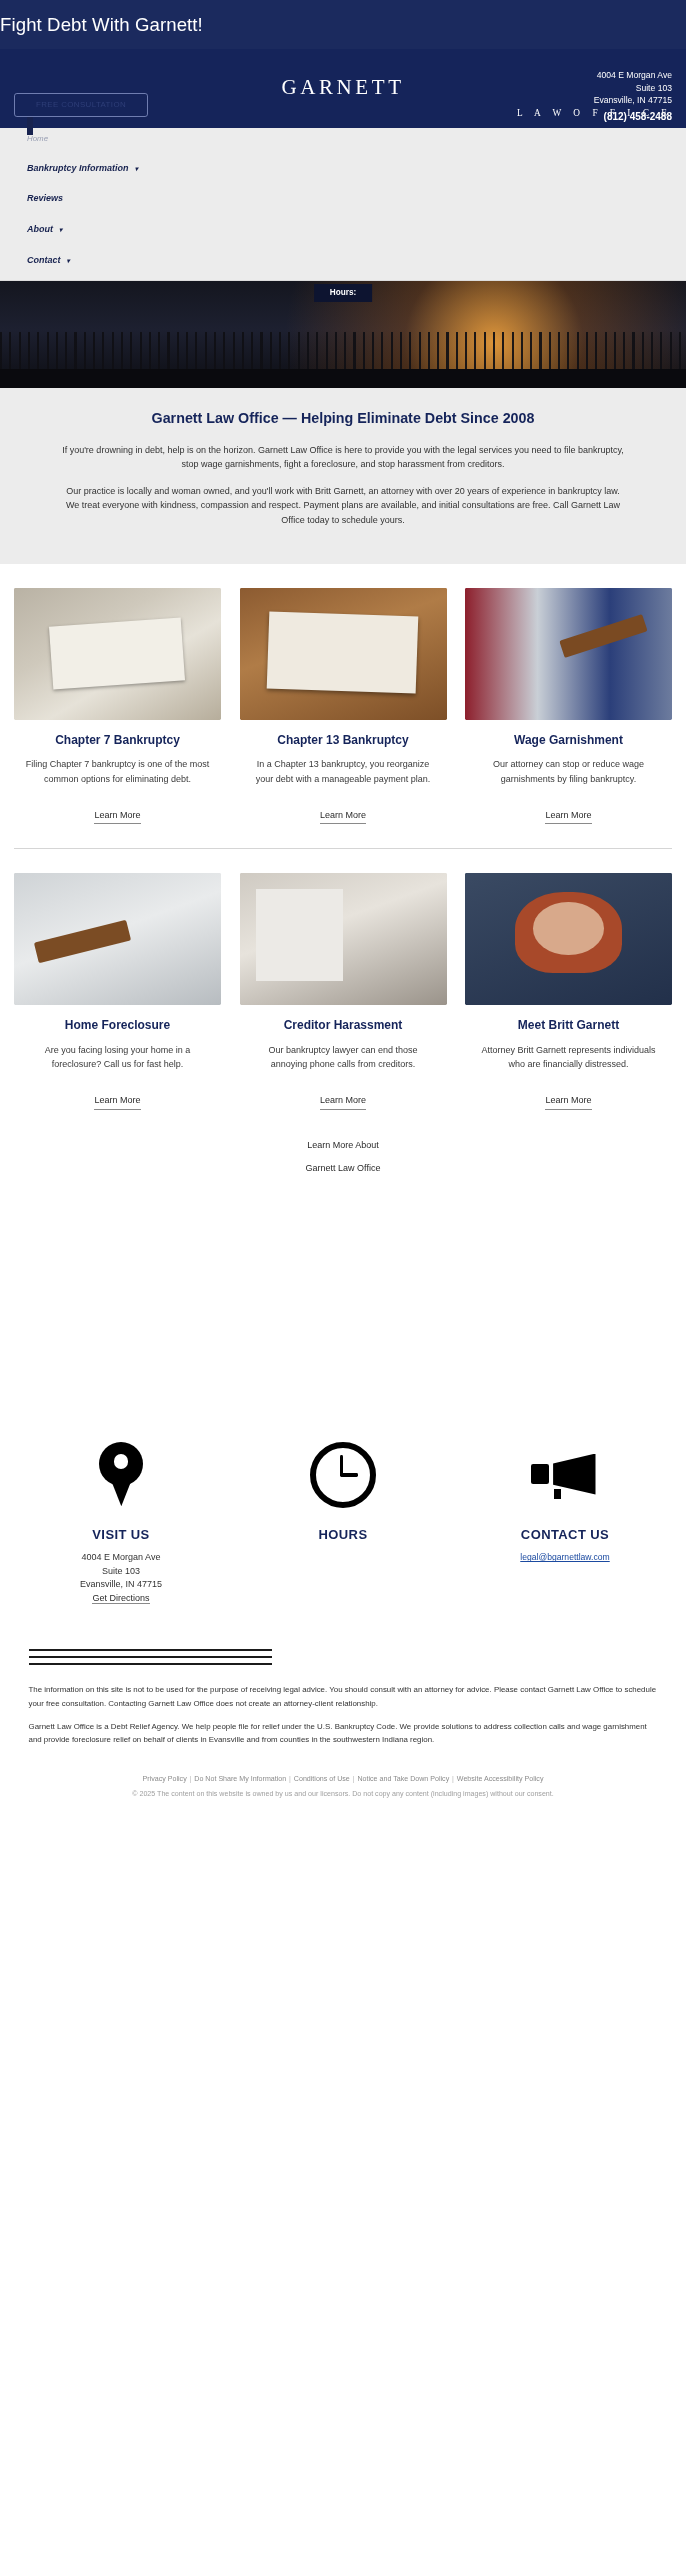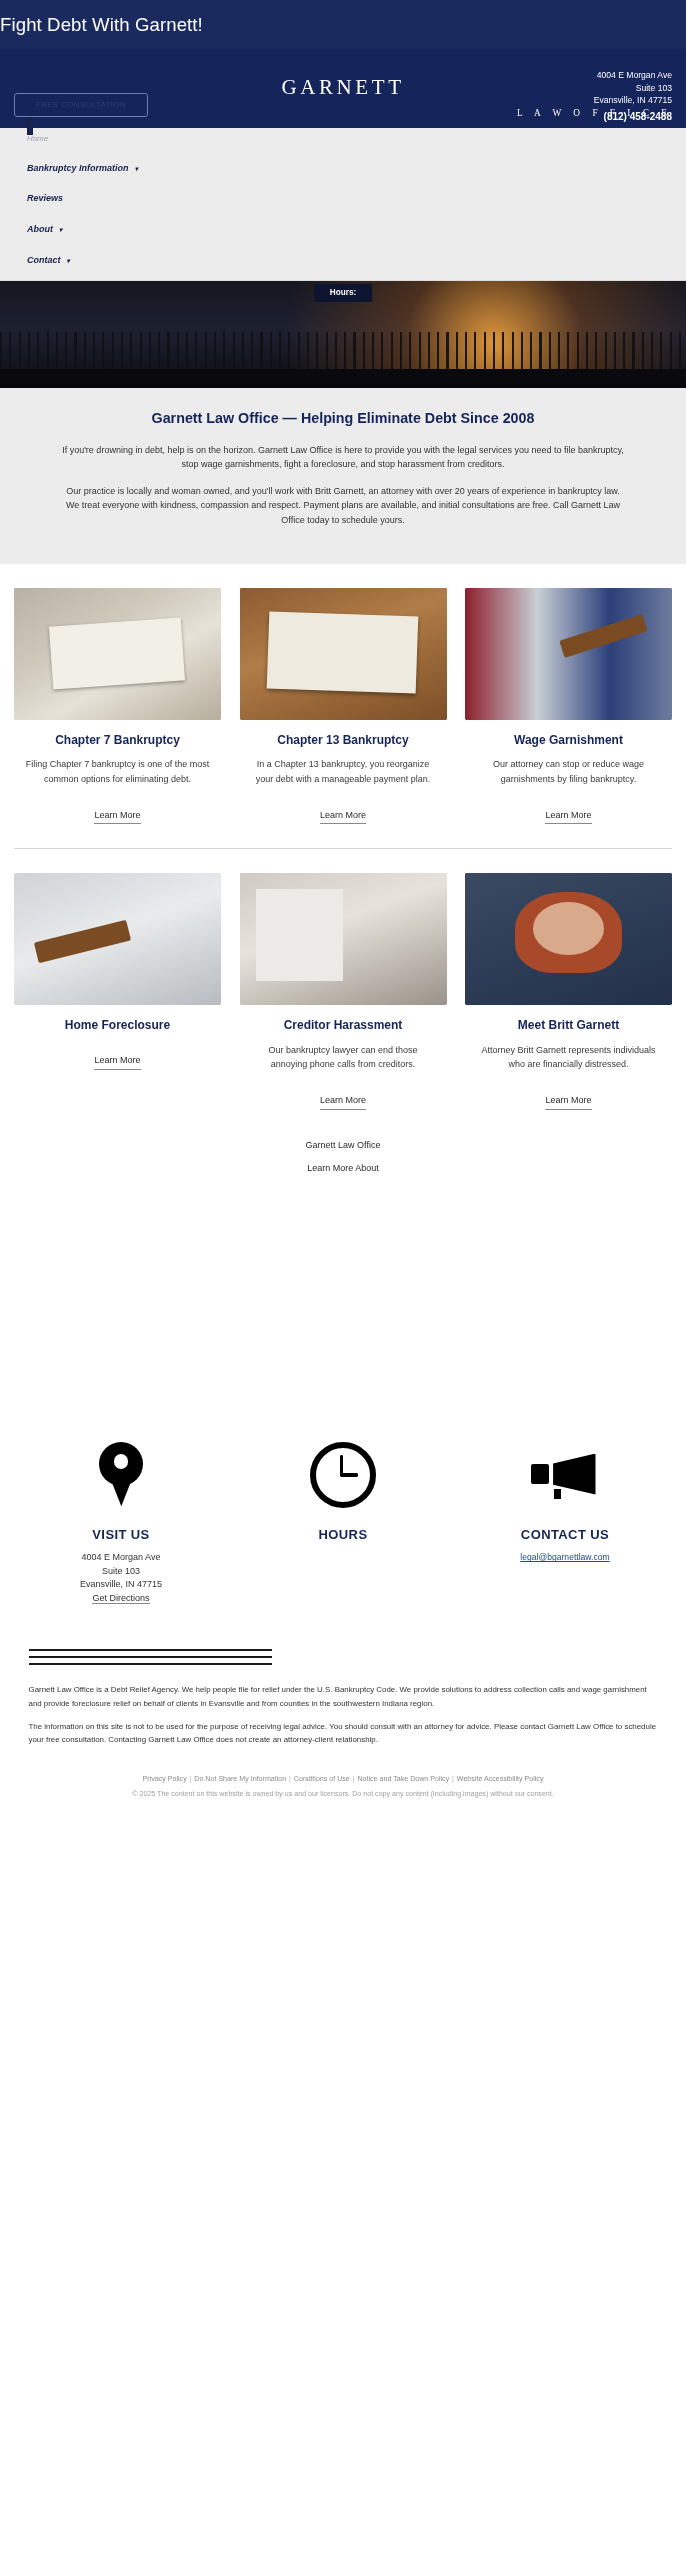--- a/index.html
+++ b/index.html
@@ -397,40 +397,41 @@
   </div>
 </div>
 
 <div class="divider"></div>
 
 <div class="cards-wrap">
   <div class="cards">
     <div class="card">
       <div class="thumb t-fore"></div>
       <h3>Home Foreclosure</h3>
+      <p>Are you facing losing your home in a foreclosure? Call us for fast help.</p>
       <span class="learn">Learn More</span>
     </div>
     <div class="card">
       <div class="thumb t-cred"></div>
       <h3>Creditor Harassment</h3>
       <p>Our bankruptcy lawyer can end those annoying phone calls from creditors.</p>
       <span class="learn">Learn More</span>
     </div>
     <div class="card">
       <div class="thumb t-britt"></div>
       <h3>Meet Britt Garnett</h3>
       <p>Attorney Britt Garnett represents individuals who are financially distressed.</p>
       <span class="learn">Learn More</span>
     </div>
   </div>
 </div>
 
 <div class="learn-about">
+  <div>Learn More About</div>
   <div>Garnett Law Office</div>
-  <div>Learn More About</div>
 </div>
 
 <div class="gap"></div>
 
 <div class="info">
 
   <div class="info-col">
     <div class="ic">
       <div class="pin">
         <div class="head"></div>
@@ -466,22 +467,22 @@
 
 </div>
 
 <div class="foot-rules">
   <div></div>
     <div></div>
     <div></div>
 </div>
 
 <div class="footer-text">
+  <p>The information on this site is not to be used for the purpose of receiving legal advice. You should consult with an attorney for advice. Please contact Garnett Law Office to schedule your free consultation. Contacting Garnett Law Office does not create an attorney-client relationship.</p>
   <p>Garnett Law Office is a Debt Relief Agency. We help people file for relief under the U.S. Bankruptcy Code. We provide solutions to address collection calls and wage garnishment and provide foreclosure relief on behalf of clients in Evansville and from counties in the southwestern Indiana region.</p>
-  <p>The information on this site is not to be used for the purpose of receiving legal advice. You should consult with an attorney for advice. Please contact Garnett Law Office to schedule your free consultation. Contacting Garnett Law Office does not create an attorney-client relationship.</p>
 </div>
 
 <div class="legal">
   <div>
     <a>Privacy Policy</a><span class="sep">|</span><a>Do Not Share My Information</a><span class="sep">|</span><a>Conditions of Use</a><span class="sep">|</span><a>Notice and Take Down Policy</a><span class="sep">|</span><a>Website Accessibility Policy</a>
   </div>
   <div class="copy">© 2025 The content on this website is owned by us and our licensors. Do not copy any content (including images) without our consent.</div>
 </div>
 
 

